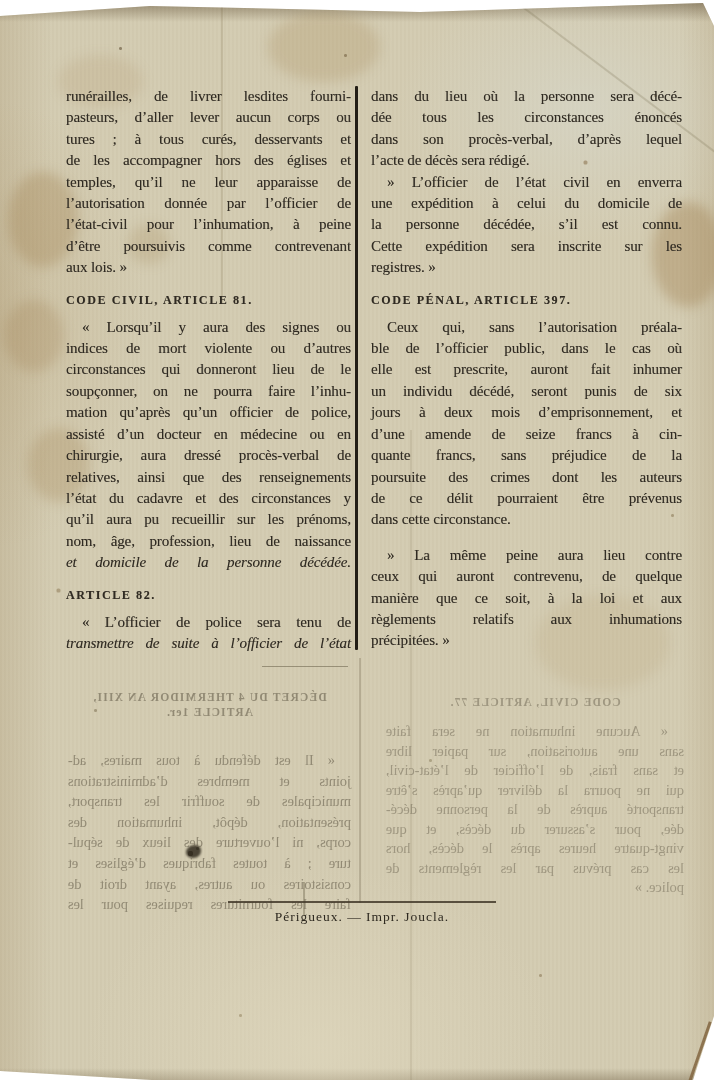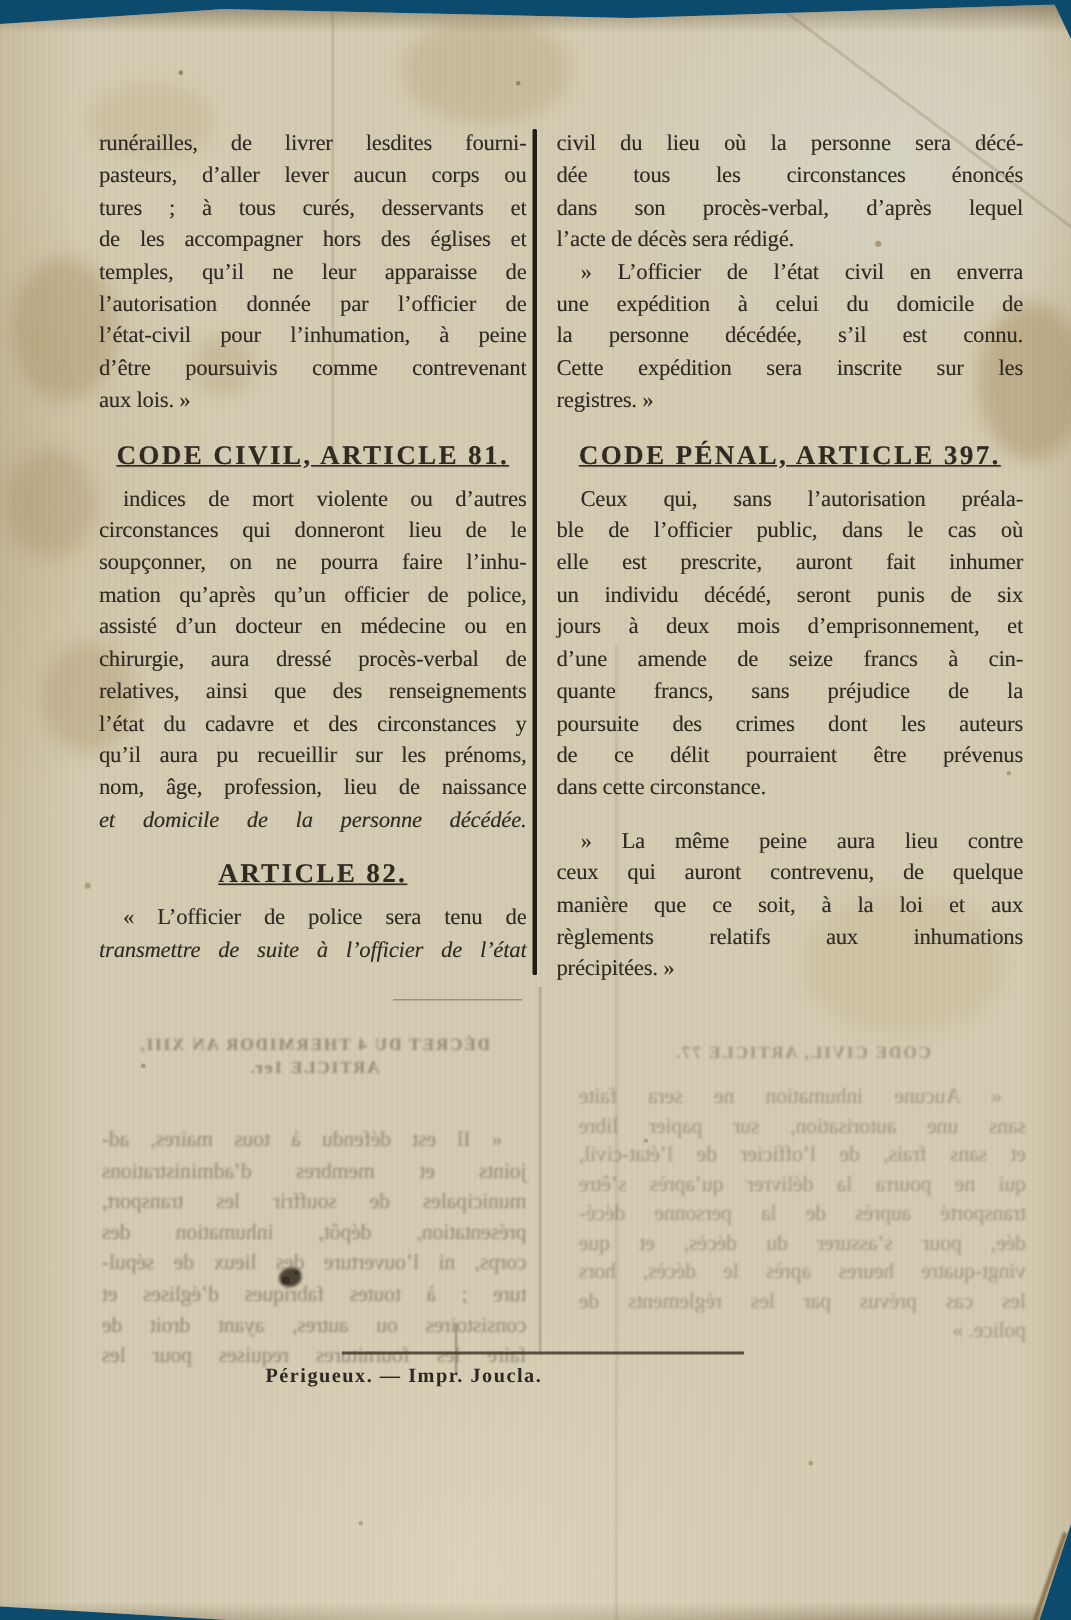--- a/index.html
+++ b/index.html
@@ -1,16 +1,16 @@
 <!DOCTYPE html>
 <html><head>
 <meta charset="utf-8">
 <style>
   html,body{margin:0;padding:0;background:#181309;}
-  .scan{position:relative;width:714px;height:1080px;overflow:hidden;background:#0c4a6e;
+  .scan{position:relative;width:714px;height:1080px;overflow:hidden;background:#ffffff;
         font-family:"Liberation Serif","DejaVu Serif",serif;}
   .page{position:absolute;inset:0;background:#d3cbb1;
         clip-path:polygon(0 16px,150px 6px,420px 12px,703px 3px,714px 26px,714px 1016px,693px 1080px,152px 1080px,0 1071px);}
   .tex{position:absolute;inset:0;pointer-events:none;background:
     radial-gradient(ellipse 270px 190px at 82% 10%,rgba(215,216,204,.6),rgba(215,216,204,0) 70%),
     radial-gradient(ellipse 340px 260px at 45% 97%,rgba(226,218,192,.55),rgba(226,218,192,0) 70%),
     radial-gradient(ellipse 210px 320px at 0% 30%,rgba(168,138,88,.20),rgba(168,138,88,0) 70%),
     linear-gradient(to bottom,rgba(74,56,30,.5),rgba(74,56,30,0) 22px),
     linear-gradient(to top,rgba(74,56,30,.28),rgba(74,56,30,0) 12px),
     linear-gradient(to right,rgba(130,100,55,.14),rgba(130,100,55,0) 52px),
@@ -47,37 +47,37 @@
   .colL{left:66px;top:86px;width:285px;}
   .colR{left:371px;top:86px;width:311px;}
   .line{font-size:15px;line-height:21.4px;text-align:justify;text-align-last:justify;
         letter-spacing:-.1px;white-space:nowrap;overflow:visible;}
   .para{margin:0;}
   .para .line:first-child{text-indent:16px;}
   .para.noind .line:first-child{text-indent:0;}
   .para .line:last-child{text-align-last:left;}
   .para.cont .line:last-child{text-align-last:justify;font-style:italic;}
   .para.gap{margin-top:14px;}
-  .heading{font-size:18px;font-weight:700;letter-spacing:1.6px;text-align:center;
-           margin:14px 0 9px;color:#2f2a22;text-decoration:underline;}
+  .heading{font-size:12px;font-weight:700;letter-spacing:1.6px;text-align:left;
+           margin:14px 0 9px;color:#2f2a22;}
   .bleed{position:absolute;transform:scaleX(-1);color:#6b6350;filter:blur(.55px);pointer-events:none;}
   .bleedL{left:68px;top:690px;width:283px;opacity:.62;}
   .bleedR{left:386px;top:696px;width:298px;opacity:.5;}
   .bhline{font-size:11.5px;font-weight:700;letter-spacing:1.2px;text-align:center;line-height:15px;}
   .bheading{margin-bottom:30px;}
   .bheading1{font-size:11.5px;font-weight:700;letter-spacing:1.2px;text-align:center;margin-bottom:14px;}
   .bline{font-size:14.5px;line-height:20.6px;text-align:justify;text-align-last:justify;
          letter-spacing:-.1px;white-space:nowrap;}
   .bleedR .bline{line-height:19.5px;}
   .bpara .bline:first-child{text-indent:16px;}
   .bpara .bline:last-child{text-align-last:left;}
   .bpara.cont .bline:last-child{text-align-last:justify;}
   .imprint-rule{position:absolute;left:228px;top:901px;width:268px;height:1.6px;background:#43392a;opacity:.85;}
-  .imprint{position:absolute;left:177px;top:909px;width:370px;
-           font-size:13.5px;letter-spacing:1px;color:#2e2920;font-weight:700;}
+  .imprint{position:absolute;left:177px;top:909px;width:370px;text-align:center;
+           font-size:13.5px;letter-spacing:1px;color:#2e2920;font-weight:400;}
   .torn{position:absolute;left:698px;top:1020px;width:3px;height:66px;background:#7d5f3a;
         transform:rotate(19deg);filter:blur(.6px);opacity:.8;}
 </style>
 </head>
 <body>
 
 <div class="scan">
   <div class="page">
     <div class="tex"></div>
 
@@ -108,20 +108,21 @@
           <div class="line">tures ; à tous curés, desservants et</div>
           <div class="line">de les accompagner hors des églises et</div>
           <div class="line">temples, qu’il ne leur apparaisse de</div>
           <div class="line">l’autorisation donnée par l’officier de</div>
           <div class="line">l’état-civil pour l’inhumation, à peine</div>
           <div class="line">d’être poursuivis comme contrevenant</div>
           <div class="line">aux lois. »</div>
         </div>
       <div class="heading">CODE CIVIL, ARTICLE 81.</div>
       <div class="para cont">
+          <div class="line">« Lorsqu’il y aura des signes ou</div>
           <div class="line">indices de mort violente ou d’autres</div>
           <div class="line">circonstances qui donneront lieu de le</div>
           <div class="line">soupçonner, on ne pourra faire l’inhu-</div>
           <div class="line">mation qu’après qu’un officier de police,</div>
           <div class="line">assisté d’un docteur en médecine ou en</div>
           <div class="line">chirurgie, aura dressé procès-verbal de</div>
           <div class="line">relatives, ainsi que des renseignements</div>
           <div class="line">l’état du cadavre et des circonstances y</div>
           <div class="line">qu’il aura pu recueillir sur les prénoms,</div>
           <div class="line">nom, âge, profession, lieu de naissance</div>
@@ -129,21 +130,21 @@
         </div>
       <div class="heading">ARTICLE 82.</div>
       <div class="para cont">
           <div class="line">« L’officier de police sera tenu de</div>
           <div class="line">transmettre de suite à l’officier de l’état</div>
         </div>
     </div>
 
     <div class="col colR">
       <div class="para noind">
-          <div class="line">civil du lieu où la personne sera décé-</div>
+          <div class="line">dans du lieu où la personne sera décé-</div>
           <div class="line">dée tous les circonstances énoncés</div>
           <div class="line">dans son procès-verbal, d’après lequel</div>
           <div class="line">l’acte de décès sera rédigé.</div>
         </div>
       <div class="para">
           <div class="line">» L’officier de l’état civil en enverra</div>
           <div class="line">une expédition à celui du domicile de</div>
           <div class="line">la personne décédée, s’il est connu.</div>
           <div class="line">Cette expédition sera inscrite sur les</div>
           <div class="line">registres. »</div>

